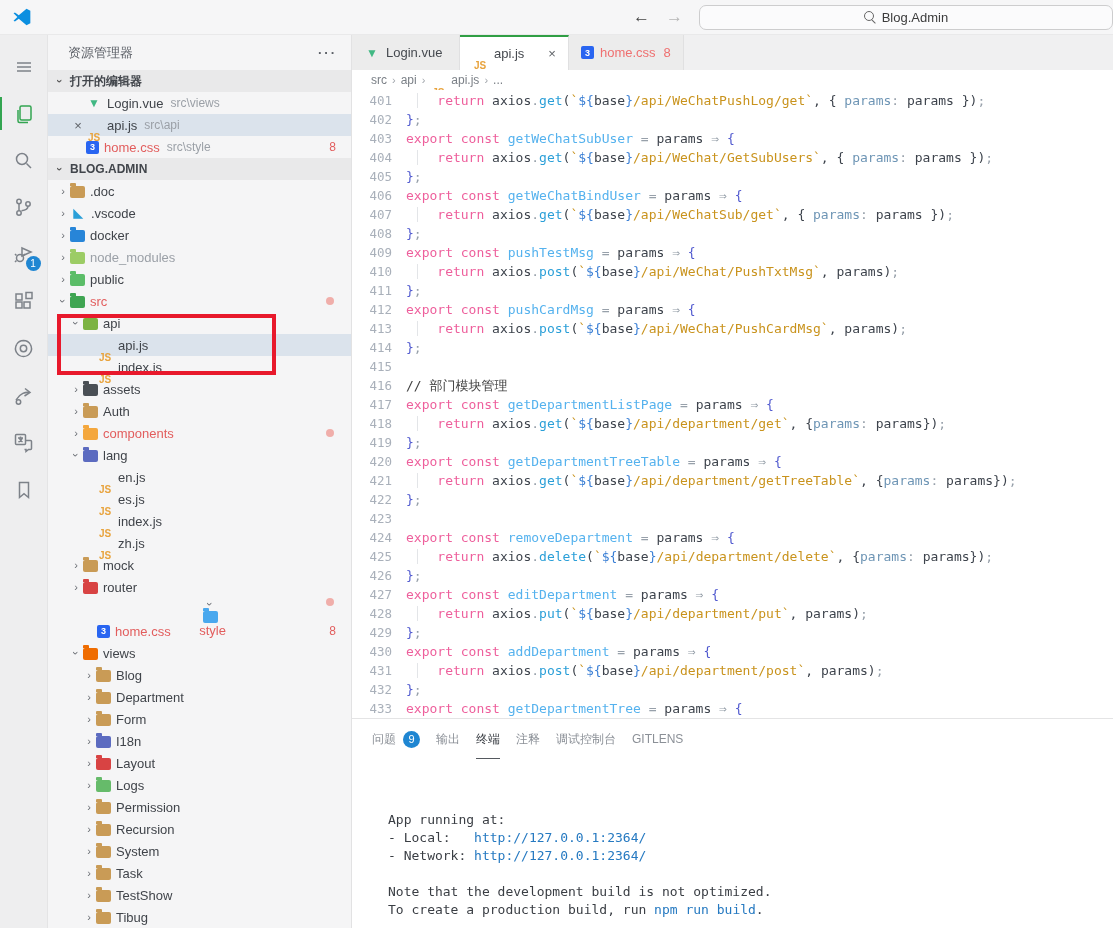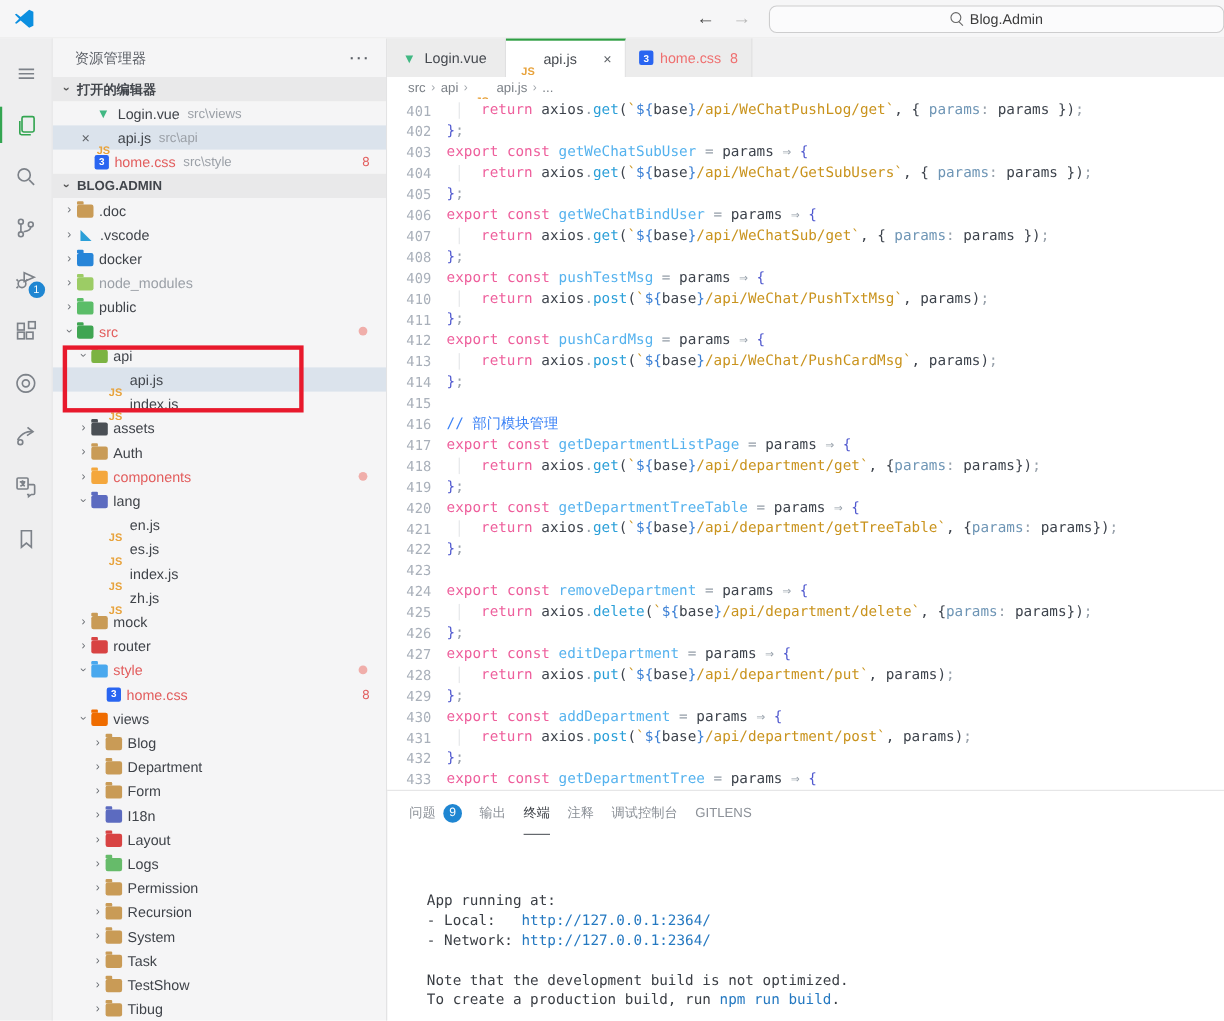--- a/index.html
+++ b/index.html
@@ -64,21 +64,21 @@
   .breadcrumb { height:20px; background:#fff; display:flex; align-items:center; gap:5px; padding-left:19px; font-size:12px; color:#7b8087; flex:0 0 auto; }
   .breadcrumb .sep { color:#a0a5ab; font-size:11px; }
 
   .code { height:628px; background:#fff; overflow:hidden; font-family:"DejaVu Sans Mono", monospace; font-size:13px; line-height:19px; flex:0 0 auto; padding-top:1px; }
   .cl { display:flex; height:19px; white-space:pre; }
   .cl .ln { width:40px; text-align:right; color:#a9b0ba; flex:0 0 auto; font-size:12.5px; }
   .cl .ct { padding-left:14px; }
   .tk-k { color:#ee5f9c; } .tk-f { color:#55b2ee; } .tk-m { color:#2a9fd8; }
   .tk-v { color:#3d434c; } .tk-s { color:#c9931d; } .tk-t { color:#3a7fd5; }
   .tk-b { color:#5059cf; } .tk-p { color:#3d434c; } .tk-g { color:#97a0aa; }
-  .tk-c { color:#3b82f6; } .tk-o { color:#6e95b5; }
+  .tk-c { color:#404040; } .tk-o { color:#6e95b5; }
   .tk-gd { position:relative; }
   .tk-gd::before { content:""; position:absolute; left:11px; top:0; bottom:0; width:1px; background:#e3e5e8; }
 
   
   .panel { flex:1; border-top:1px solid #e4e4e5; display:flex; flex-direction:column; min-height:0; }
   .panel-tabs { height:40px; display:flex; align-items:flex-end; gap:16px; padding-left:20px; flex:0 0 auto; }
   .ptab { font-size:12px; color:#8b9097; display:flex; align-items:center; gap:7px; height:100%; }
   .ptab.active { color:#3b3f45; border-bottom:1.5px solid #55595f; padding-top:1.5px; }
   .pbadge { min-width:17px; height:17px; border-radius:50%; background:#1f86d2; color:#fff; font-size:11px; display:flex; align-items:center; justify-content:center; }
   .terminal { flex:1; font-family:"DejaVu Sans Mono", monospace; font-size:13px; line-height:18px; color:#3a3e44; padding:52px 0 0 36px; white-space:pre; }
@@ -294,21 +294,21 @@
           <div class="row" style="padding-left: 21px;">
             <span class="chev">›</span>
             <span class="fic folder" style="background: rgb(201, 155, 86);"></span>
             <span class="lbl">mock</span>
           </div>
           <div class="row" style="padding-left: 21px;">
             <span class="chev">›</span>
             <span class="fic folder" style="background: rgb(216, 67, 67);"></span>
             <span class="lbl">router</span>
           </div>
-          <div class="row mod" style="padding-left: 21px;">
+          <div class="row mod" style="padding-left: 21px; flex-direction: column;">
             <span class="chev open">›</span>
             <span class="fic folder" style="background: rgb(73, 168, 238);"></span>
             <span class="lbl">style</span>
             <span class="dot"></span>
           </div>
           <div class="row mod" style="padding-left: 49px;">
             <span class="fic css">3</span>
             <span class="lbl">home.css</span>
             <span class="numbadge">8</span>
           </div>

